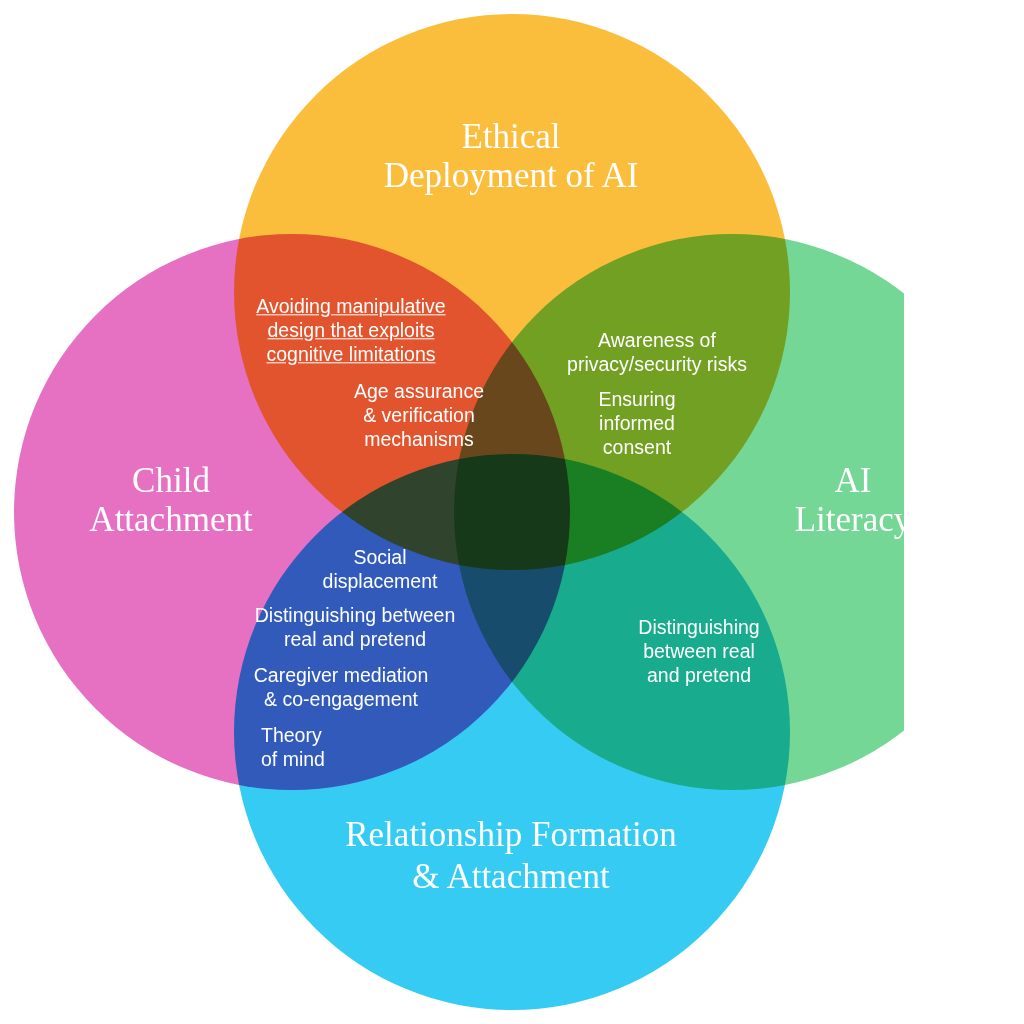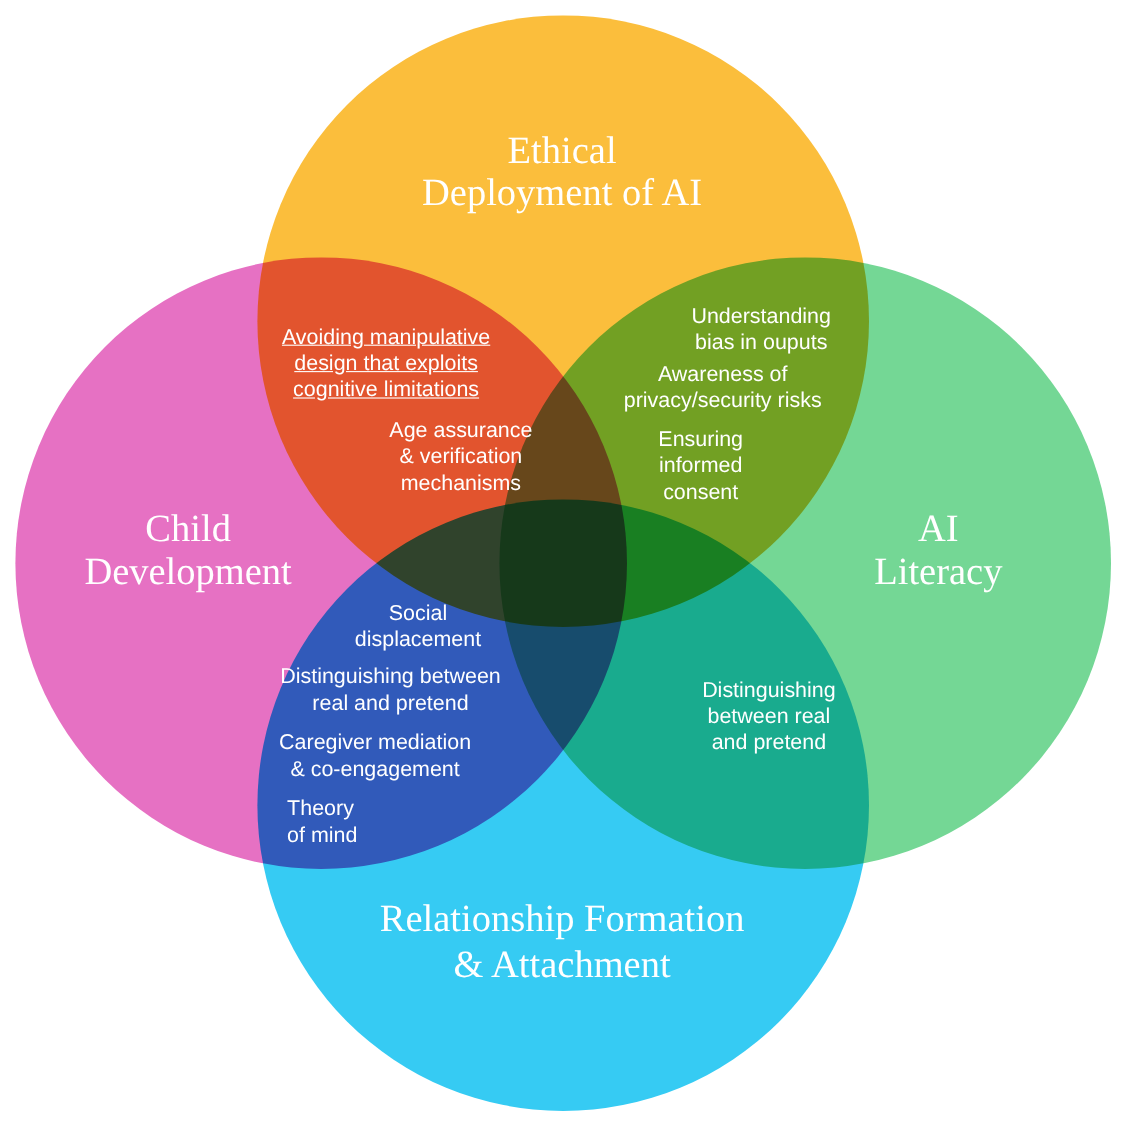--- a/index.html
+++ b/index.html
@@ -1,18 +1,18 @@
 <!DOCTYPE html>
 <html><head>
 <meta charset="utf-8">
 <style>
   html, body { margin: 0; padding: 0; background: #ffffff; }
   .stage {
     position: relative;
-    width: 1024px;
+    width: 904px;
     height: 1024px;
     background: #ffffff;
     overflow: hidden;
     isolation: isolate;
   }
   .circle {
     position: absolute;
     width: 556px;
     height: 556px;
     border-radius: 50%;
@@ -75,37 +75,35 @@
   <div class="circle" id="c-child" style="background: rgb(230, 113, 195);"></div>
   <div class="circle" id="c-literacy" style="background: rgb(116, 215, 149);"></div>
   <div class="circle" id="c-relationship" style="background: rgb(54, 203, 243);"></div>
 
   <div class="layer-text">
 
     <div class="vlabel" id="label-ethical">Ethical
 Deployment of AI</div>
 
     <div class="vlabel" id="label-child">Child
-Development</div>
+Attachment</div>
 
     <div class="vlabel" id="label-literacy">AI
 Literacy</div>
 
     <div class="vlabel" id="label-relationship">Relationship Formation
 &amp; Attachment</div>
 
     <div class="vitem" id="item-oc-1">Avoiding manipulative
 design that exploits
 cognitive limitations</div>
     <div class="vitem" id="item-oc-2">Age assurance
 &amp; verification
 mechanisms</div>
 
-    <div class="vitem" id="item-ol-1">Understanding
-bias in ouputs</div>
     <div class="vitem" id="item-ol-2">Awareness of
 privacy/security risks</div>
     <div class="vitem" id="item-ol-3">Ensuring
 informed
 consent</div>
 
     <div class="vitem" id="item-bl-1">Social
 displacement</div>
     <div class="vitem" id="item-bl-2">Distinguishing between
 real and pretend</div>

